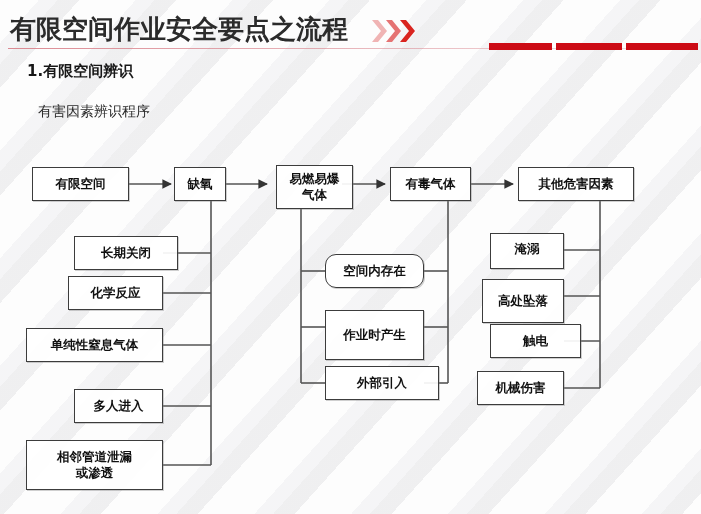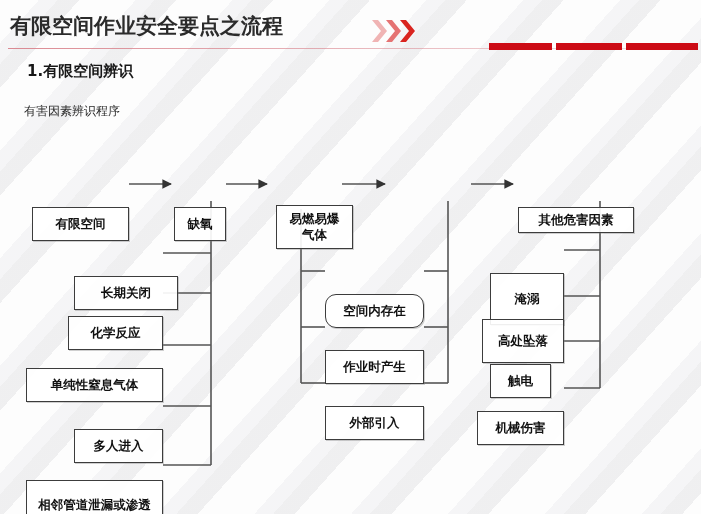--- a/index.html
+++ b/index.html
@@ -25,21 +25,21 @@
     );
     overflow: hidden;
   }
 
   
   #header {
     position: absolute; left: 0; top: 0; width: 701px; height: 56px;
   }
   #header-title {
     position: absolute; left: 10px; top: 12px;
-    font-size: 21px; font-weight: bold;
+    font-size: 26px; font-weight: bold;
     color: #2b2b2b;
     letter-spacing: 0px;
     white-space: nowrap;
     font-family: Liberation Mono, monospace;
   }
   #header-chevrons {
     position: absolute; left: 372px; top: 20px;
     width: 60px; height: 22px;
   }
   .chev { position: absolute; top: 0; width: 15px; height: 22px; }
@@ -60,38 +60,37 @@
   #red-bar-2 { left: 556px; width: 66px; }
   #red-bar-3 { left: 626px; width: 72px; }
 
   
   #section-number-title {
     position: absolute; left: 27px; top: 62px;
     font-size: 15px; font-weight: bold; color: #171717;
     white-space: nowrap;
   }
   #section-subtitle {
-    position: absolute; left: 24px; top: 103px;
-    font-size: 12px; font-weight: normal; color: #2a2a2a;
+    position: absolute; left: 38px; top: 103px;
+    font-size: 14px; font-weight: normal; color: #2a2a2a;
     white-space: nowrap;
   }
 
   
   #flow { position: absolute; left: 0; top: 0; width: 701px; height: 514px; }
 
   .node {
     position: absolute;
     border: 1.6px solid #3c3c3c;
     background: rgba(255,255,255,0.92);
     display: flex; align-items: center; justify-content: center;
     text-align: left;
     font-size: 12.5px; font-weight: bold; color: #111;
     line-height: 1.25;
     box-shadow: 1px 1px 0 rgba(120,120,120,0.35);
-    margin-top: 40px;
   }
   .node.two-line { font-size: 12.5px; }
 </style>
 </head>
 <body>
 
 <div id="slide">
 
   <div id="header">
     <div id="header-title">有限空间作业安全要点之流程</div>
@@ -157,43 +156,44 @@
 
   <div class="node" style="left:32px;  top:167px; width:97px;  height:34px;">有限空间</div>
 
   <div class="node" style="left:174px; top:167px; width:52px;  height:34px;">缺氧</div>
 
   <div class="node two-line" style="left:276px; top:165px; width:77px; height:44px; flex-direction:column;">
     <span>易燃易爆</span>
     <span>气体</span>
   </div>
 
+  <div class="node" style="left:390px; top:167px; width:81px; height:34px;">有毒气体</div>
 
-  <div class="node" style="left:518px; top:167px; width:116px; height:26px;">其他危害因素</div>
+  <div class="node" style="left:518px; top:167px; width:116px; height:34px;">其他危害因素</div>
 
   <div class="node" style="left:74px;  top:236px; width:104px;  height:34px;">长期关闭</div>
 
   <div class="node" style="left:68px;  top:276px; width:95px;  height:34px;">化学反应</div>
 
   <div class="node" style="left:26px;  top:328px; width:137px; height:34px;">单纯性窒息气体</div>
 
   <div class="node" style="left:74px;  top:389px; width:89px;  height:34px;">多人进入</div>
 
-  <div class="node two-line" style="left:26px; top:440px; width:137px; height:50px; flex-direction:row;">
+  <div class="node two-line" style="left:26px; top:440px; width:137px; height:50px; flex-direction:column;">
     <span>相邻管道泄漏</span>
     <span>或渗透</span>
   </div>
 
   <div class="node" style="left:325px; top:254px; width:99px; height:34px;border-radius:11px;">空间内存在</div>
 
-  <div class="node" style="left:325px; top:310px; width:99px; height:34px;">作业时产生</div>
+  <div class="node" style="left:325px; top:310px; width:99px; height:50px;">作业时产生</div>
 
-  <div class="node" style="left:325px; top:366px; width:99px; height:34px;">外部引入</div>
+  <div class="node" style="left:325px; top:366px; width:114px; height:34px;">外部引入</div>
 
-  <div class="node" style="left:490px; top:233px; width:74px; height:52px;">淹溺</div>
+  <div class="node" style="left:490px; top:233px; width:74px; height:36px;font-family:Liberation Mono, monospace;">淹溺</div>
 
   <div class="node" style="left:482px; top:279px; width:82px; height:44px;">高处坠落</div>
 
-  <div class="node" style="left:490px; top:324px; width:61px; height:34px;">触电</div>
+  <div class="node" style="left:490px; top:324px; width:91px; height:34px;">触电</div>
 
   <div class="node" style="left:477px; top:371px; width:87px; height:34px;">机械伤害</div>
 
 </div>
 
 </body></html>

